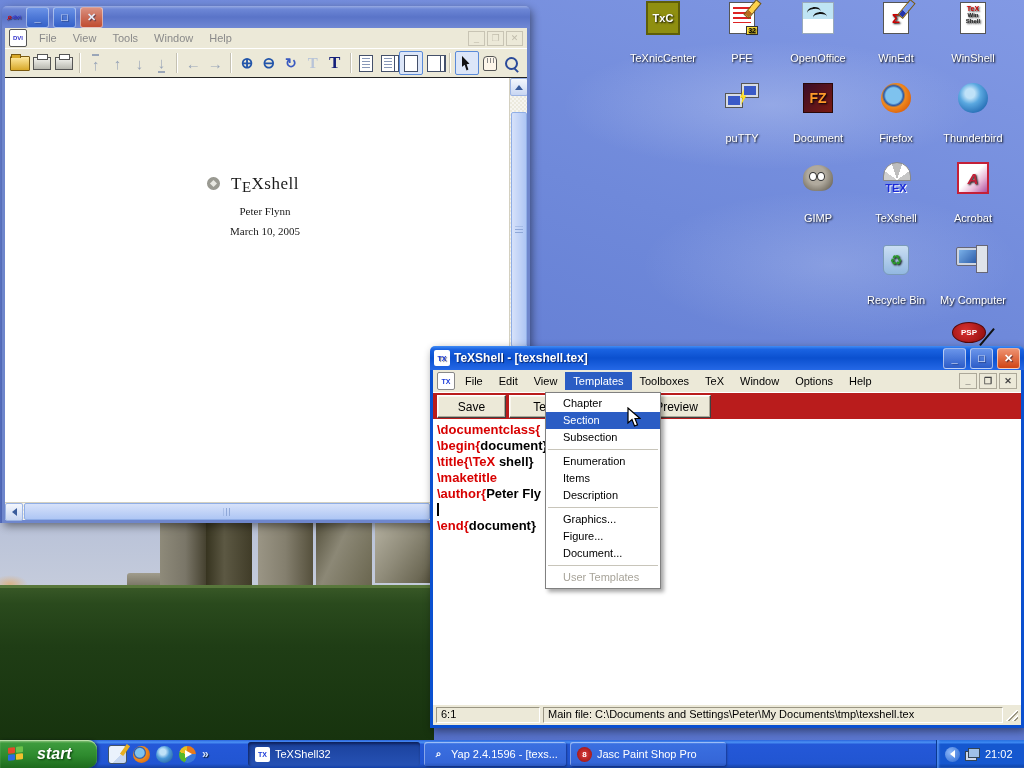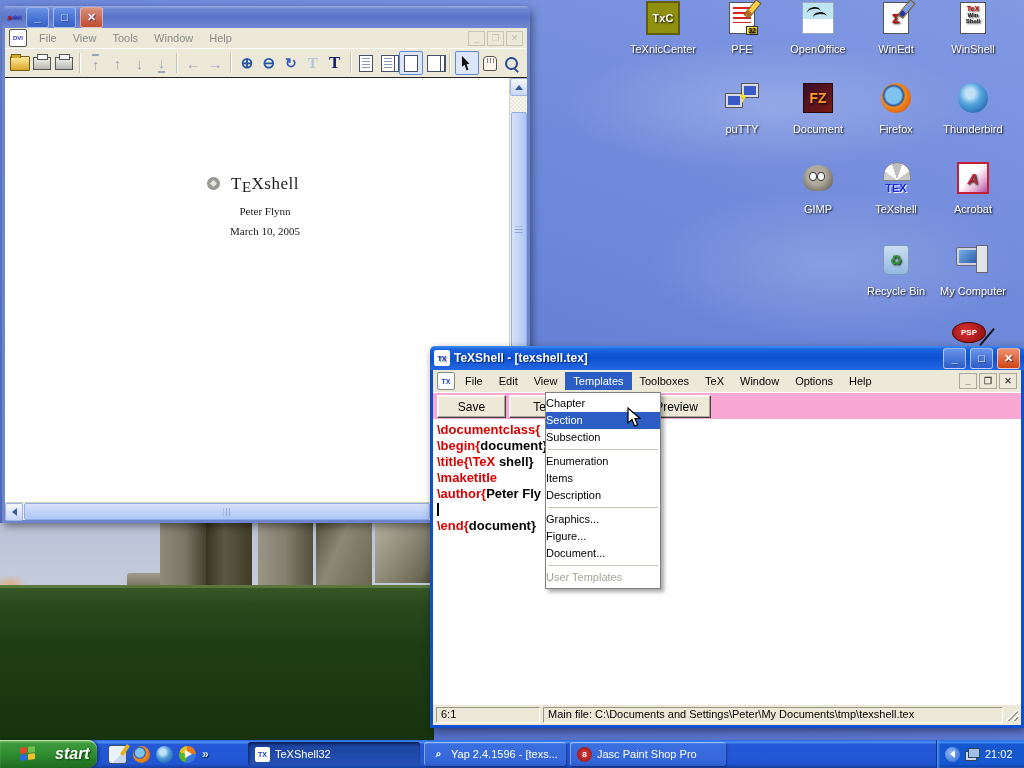--- a/index.html
+++ b/index.html
@@ -4,21 +4,21 @@
 <style>
   html,body{margin:0;padding:0}
   body{width:1024px;height:768px;position:relative;overflow:hidden;
        font-family:"Liberation Sans",sans-serif;
        background:linear-gradient(200deg,#8299e4 0%,#6f89da 30%,#5d78d0 65%,#4f6ac4 100%)}
   
   .cloud{position:absolute;border-radius:50%;pointer-events:none}
   
   .dicon{position:absolute;width:80px;text-align:center;color:#fff;font-size:11px;
          text-shadow:1px 1px 2px #000;z-index:1;cursor:default}
-  .dicon .ig{width:34px;height:32px;margin:0 auto 9px;display:flex;align-items:center;justify-content:center;position:relative}
+  .dicon .ig{width:34px;height:32px;margin:0 auto 18px;display:flex;align-items:center;justify-content:center;position:relative}
   .i-txc{width:30px;height:30px;background:#8f8f10;border:2px solid #5e5e08;color:#fff;font-weight:bold;font-size:11px;display:flex;align-items:center;justify-content:center}
   .pagewrap{width:24px;height:30px;background:#fff;border:1px solid #555;position:relative}
   .pagewrap .lines{position:absolute;left:3px;right:3px;top:4px;height:16px;
       background:repeating-linear-gradient(180deg,#d22 0 2px,transparent 2px 5px)}
   .badge32{position:absolute;right:-4px;bottom:-2px;background:#ffe13a;border:1px solid #333;color:#000;font-size:7px;font-weight:bold;padding:0 1px}
   .pencil{position:absolute;width:5px;height:18px;background:linear-gradient(180deg,#ffd24a 70%,#b86a1a 70%);transform:rotate(40deg);right:-2px;top:-4px;border:1px solid #7a5a10}
   .i-oo{width:30px;height:30px;background:linear-gradient(180deg,#bfe4f4 0 55%,#fff 55%);border:1px solid #9ab;position:relative;overflow:hidden}
   .gull{position:absolute;width:14px;height:8px;border-top:2px solid #111;border-radius:50%}
   .i-fz{width:28px;height:28px;background:linear-gradient(135deg,#3a0d28,#7a1a10);display:flex;align-items:center;justify-content:center;color:#ff9b2a;font-weight:bold;font-size:14px;border:1px solid #2a0808}
   .orb{width:30px;height:30px;border-radius:50%}
@@ -120,51 +120,51 @@
   .yap-status-right{width:213px;height:14px;border:1px solid;border-color:#9a9684 #fff #fff #9a9684;padding:0 4px;line-height:13px}
   
   .tex{left:430px;top:346px;width:594px;height:382px;z-index:4}
   .tex .tbar{height:24px;background:linear-gradient(180deg,#418cf4 0%,#1a63e2 14%,#0b50cf 50%,#2568e6 100%)}
   .tex .wbody{border:3px solid #0a50d0;border-top:0;height:355px}
   .tex .menubar{height:22px;font-size:11px}
   .tex .menubar .mi-top{color:#000;padding:3px 8px}
   .tex .menubar .mi-top.sel{background:#2b5dc4;color:#fff}
   .mdi{margin-left:auto;display:flex;gap:2px}
   .mdibtn{width:16px;height:14px;border:1px solid #aca899;background:#ece9d8;color:#444;font-size:9px;display:flex;align-items:center;justify-content:center;font-weight:bold}
-  .tex-toolbar{height:26px;background:#f9a8d4;position:relative;border-top:1px solid #fff}
+  .tex-toolbar{height:26px;background:#b91c1c;position:relative;border-top:1px solid #fff}
   .pbtn{position:absolute;top:2px;height:21px;width:67px;background:#ece9d8;font-size:12px;color:#000;
      border:1px solid #404040;border-top-color:#fff;border-left-color:#fff;
      box-shadow:inset -1px -1px 0 #aca899,inset 1px 1px 0 #f8f6ee;display:flex;align-items:center;justify-content:center}
   .tabstrip{height:26px;background:#fff;position:relative;border-top:1px solid #c8c4b4}
   .tab{position:absolute;left:2px;top:4px;width:80px;height:21px;background:#fff;border:1px solid #555;
      font-weight:bold;font-size:12px;display:flex;align-items:center;justify-content:center}
   .editor{flex:1;background:#fff;padding:3px 0 0 4px;font-weight:bold;font-size:13px;line-height:16px;position:relative;overflow:hidden}
   .cmd{color:#d80000;white-space:pre}
   .arg{color:#000;white-space:pre}
   .caret{display:inline-block;width:2px;height:13px;background:#000;vertical-align:-2px}
   .tex-status{height:18px;background:#ece9d8;display:flex;gap:3px;align-items:center;padding:1px 3px;font-size:11px}
   .sp1{width:94px}.sp2{flex:1}
   .spanel{height:14px;border:1px solid;border-color:#9a9684 #fff #fff #9a9684;padding:0 4px;line-height:13px;white-space:nowrap;overflow:hidden}
   .grip{width:12px;height:12px;background:
      linear-gradient(135deg,transparent 0 50%,#fff 50% 58%,#9a9684 58% 66%,transparent 66% 74%,#fff 74% 82%,#9a9684 82% 90%,transparent 90%)}
   
   .ddmenu{position:absolute;left:545px;top:392px;width:114px;background:#fff;border:1px solid #808080;
      box-shadow:3px 3px 4px rgba(0,0,0,.35);padding:2px 0;z-index:6;font-size:11px}
-  .ddi{height:17px;line-height:17px;color:#000}
+  .ddi{height:17px;line-height:17px;padding-left:17px;color:#000}
   .ddi.sel{background:#2b5dc4;color:#fff}
   .ddi.dis{color:#a8a49a}
   .ddsep{height:1px;background:#c8c5ba;margin:3px 2px}
   .cursor{position:absolute;left:627px;top:407px;z-index:9}
   
   .taskbar{position:absolute;left:0;bottom:0;width:1024px;height:28px;z-index:10;
      background:linear-gradient(180deg,#2a63dc 0%,#4a90f4 8%,#2458d8 16%,#2155d2 85%,#16409f 100%)}
   .startbtn{position:absolute;left:0;top:0;width:97px;height:28px;border-radius:0 9px 9px 0;
      background:linear-gradient(180deg,#8cc27c 0%,#3d9b3d 12%,#2e8a2e 55%,#1d6b1d 100%);
      box-shadow:inset 0 1px 1px #bfe4af,2px 0 3px rgba(0,0,20,.4);
-     display:flex;align-items:center;gap:20px;padding-left:20px;box-sizing:border-box;
+     display:flex;align-items:center;gap:14px;padding-left:8px;box-sizing:border-box;
      color:#fff;font-weight:bold;font-style:italic;font-size:16px;text-shadow:1px 1px 2px #0a3a0a}
   .flag{width:15px;height:14px;display:grid;grid-template-columns:7px 7px;grid-template-rows:6px 6px;gap:1px;transform:skewY(-6deg)}
   .flag span{border-radius:1px}
   .ql{position:absolute;left:102px;top:0;height:28px;display:flex;align-items:center;gap:6px;padding:0 6px}
   .qico{width:17px;height:17px;border-radius:3px}
   .q-desk{background:linear-gradient(135deg,#eaf2fc 0 60%,#c8d8f0 60%);border:1px solid #456;position:relative}
   .q-desk:before{content:"";position:absolute;right:-1px;top:-2px;width:4px;height:12px;background:#e8b020;transform:rotate(35deg)}
   .q-ff{border-radius:50%;background:radial-gradient(circle at 40% 40%,#7ec2ee 0 30%,#2a5aa8 38%,#f08a1e 46%,#c85a0a 100%)}
   .q-tb{border-radius:50%;background:radial-gradient(circle at 40% 35%,#bfe2f8 0 20%,#4a98d8 45%,#1a528e 100%)}
   .q-wmp{border-radius:50%;background:conic-gradient(#e87a1a 0 25%,#3a78d8 25% 55%,#58b828 55% 80%,#e8c020 80%);position:relative}

